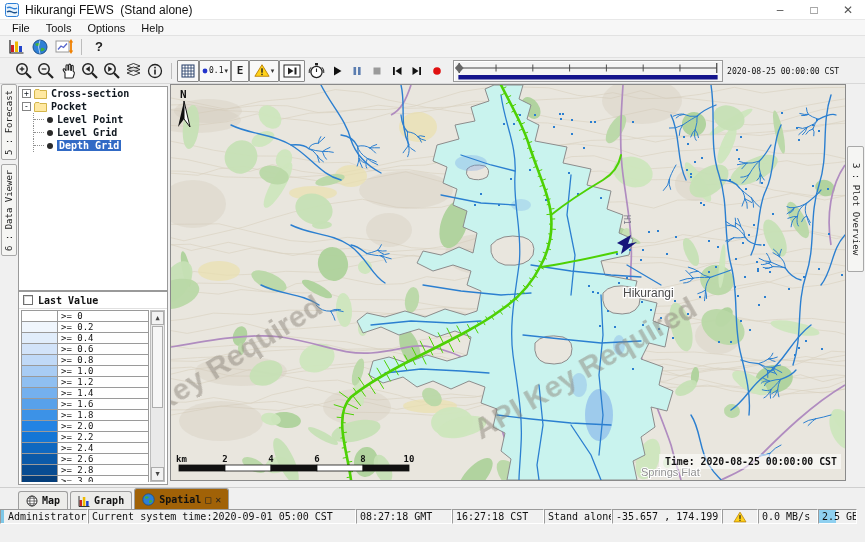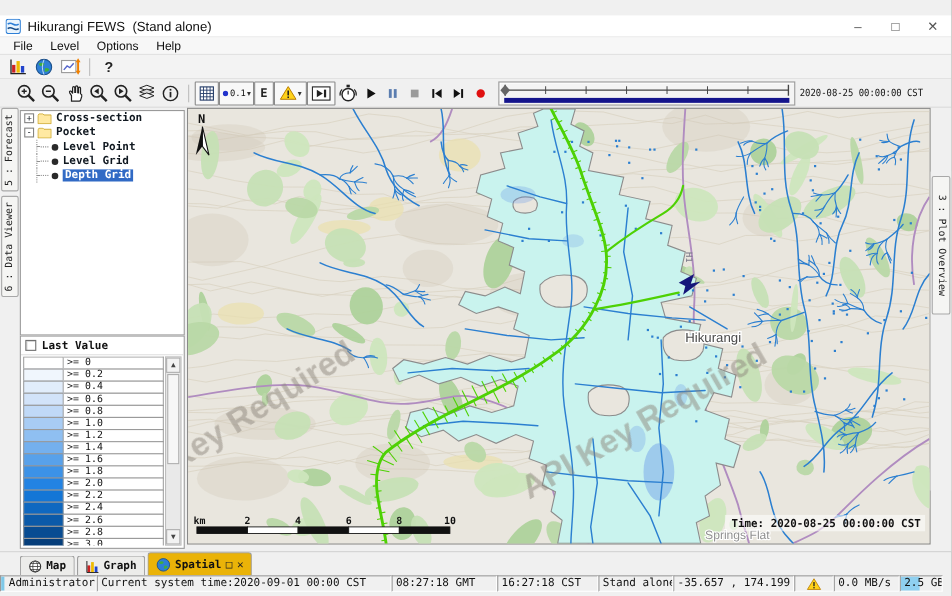--- a/index.html
+++ b/index.html
@@ -1,20 +1,20 @@
 <!DOCTYPE html>
 <html style="--sel: #316ac5; --flood: #c9f3ee; --channel: #4ed104; --river: #2b7fd0; --road: #b08cc0; --tlbar: #14148c;"><head>
 <meta charset="utf-8">
 <style>
   html,body{margin:0;padding:0;background:#d8d8d8;}
   *{box-sizing:border-box;}
   .app{position:relative;width:865px;height:542px;background:#f0f0f0;outline:1px solid #9a9a9a;
        font-family:"Liberation Sans",sans-serif;overflow:hidden;}
   
-  .titlebar{height:20px;background:#ffffff;display:flex;align-items:center;border-bottom:1px solid #e8e8e8;margin-top:14px;}
+  .titlebar{height:20px;background:#ffffff;display:flex;align-items:center;border-bottom:1px solid #e8e8e8;}
   .appicon{width:14px;height:14px;margin:0 6px 0 5px;flex:0 0 auto;}
   .wtitle{font-size:12px;color:#111;white-space:pre;flex:1 1 auto;}
   .winbtns{display:flex;align-items:center;height:100%;}
   .winbtn{width:34px;text-align:center;font-size:12px;color:#555;cursor:default;line-height:20px;}
   
   .menubar{height:16px;background:#f7f7f7;display:flex;align-items:center;font-size:11px;color:#111;
            border-bottom:1px solid #e2e2e2;padding-left:4px;}
   .menuitem{padding:0 8px;line-height:16px;}
   
   .toolbar1{height:22px;background:#f3f3f3;display:flex;align-items:center;padding-left:4px;border-bottom:1px solid #e0e0e0;}
@@ -70,21 +70,21 @@
   .sbtn{height:14px;background:#f2f2f2;border:1px solid #adadad;font-size:7px;text-align:center;line-height:12px;color:#444;}
   .sthumb{margin:1px;height:58%;background:#f6f6f6;border:1px solid #adadad;}
   .strack{flex:1;}
   
   .mapwrap{position:absolute;left:170px;top:0;width:676px;height:397px;border:1px solid #8a8a8a;background:#e9e6de;}
   
   .tabbar{height:22px;background:#f0f0f0;display:flex;align-items:flex-end;padding-left:18px;border-top:1px solid #cfcfcf;}
   .btab{height:18px;display:flex;align-items:center;gap:4px;padding:0 7px;background:#ececea;
         border:1px solid #9e9e9e;border-bottom:none;border-radius:3px 3px 0 0;margin-right:2px;
         font-family:"DejaVu Sans Mono",monospace;font-size:10px;font-weight:bold;color:#111;}
-  .btab.active{height:21px;background:#eab308;}
+  .btab.active{height:21px;background:#a16207;}
   .tabglyph{font-size:10px;color:#222;font-weight:bold;}
   .logsrow{height:18px;background:#f0f0f0;display:flex;align-items:center;padding-left:18px;}
   .logsbtn{height:15px;padding:0 6px;background:#f2f2f0;border:1px solid #9e9e9e;border-radius:2px;
            font-family:"DejaVu Sans Mono",monospace;font-size:9px;font-weight:bold;color:#111;
            box-shadow:inset 1px 1px 0 #fff;display:flex;align-items:center;}
   
   .statusbar{height:15px;display:flex;background:#f0f0f0;font-family:"DejaVu Sans Mono",monospace;
              font-size:10px;color:#111;}
   .seg{border:1px solid;border-color:#9b9b9b #ffffff #ffffff #9b9b9b;padding-left:3px;display:flex;
        align-items:center;white-space:pre;overflow:hidden;position:relative;}
@@ -108,21 +108,21 @@
     <span class="wtitle">Hikurangi FEWS  (Stand alone)</span>
     <div class="winbtns">
       <span class="winbtn">–</span>
       <span class="winbtn">□</span>
       <span class="winbtn">✕</span>
     </div>
   </div>
 
   <div class="menubar">
     <span class="menuitem">File</span>
-    <span class="menuitem">Level</span>
+    <span class="menuitem">Tools</span>
     <span class="menuitem">Options</span>
     <span class="menuitem">Help</span>
   </div>
 
   <div class="toolbar1">
     <div class="tbtn">
       <svg width="17" height="17" viewBox="0 0 17 17">
         <rect x="3" y="7" width="3" height="7" fill="#cc2222"></rect>
           <rect x="7" y="3.5" width="3" height="10.5" fill="#eebb00"></rect>
         <rect x="11" y="8" width="3" height="6" fill="#2244cc"></rect>
@@ -1070,21 +1070,21 @@
         <path d="M9,9 Q12,8 13,10.5 Q11,13 8.5,12 Z" fill="#3fae3f"></path>
       </svg>
       <span>Spatial</span>
       <span class="tabglyph">□</span>
       <span class="tabglyph">✕</span>
     </div>
   </div>
 
   <div class="statusbar">
     <div class="seg first" style="width:88px">Administrator</div>
-    <div class="seg" style="width:268px">Current system time:2020-09-01 00:00 CST</div>
+    <div class="seg" style="width:268px">Current system time:2020-09-01 05:00 CST</div>
     <div class="seg" style="width:96px">08:27:18 GMT</div>
     <div class="seg" style="width:92px">16:27:18 CST</div>
     <div class="seg" style="width:68px">Stand alone</div>
     <div class="seg" style="width:110px">-35.657 , 174.199</div>
     <div class="seg segicon" style="width:36px">
       <svg width="14" height="12" viewBox="0 0 18 16">
         <polygon points="9,1.5 17,14.5 1,14.5" fill="#ffd21a" stroke="#b87d00"></polygon>
         <rect x="8.2" y="5.5" width="1.6" height="5" fill="#222"></rect>
           <rect x="8.2" y="11.6" width="1.6" height="1.6" fill="#222"></rect>
       </svg>

